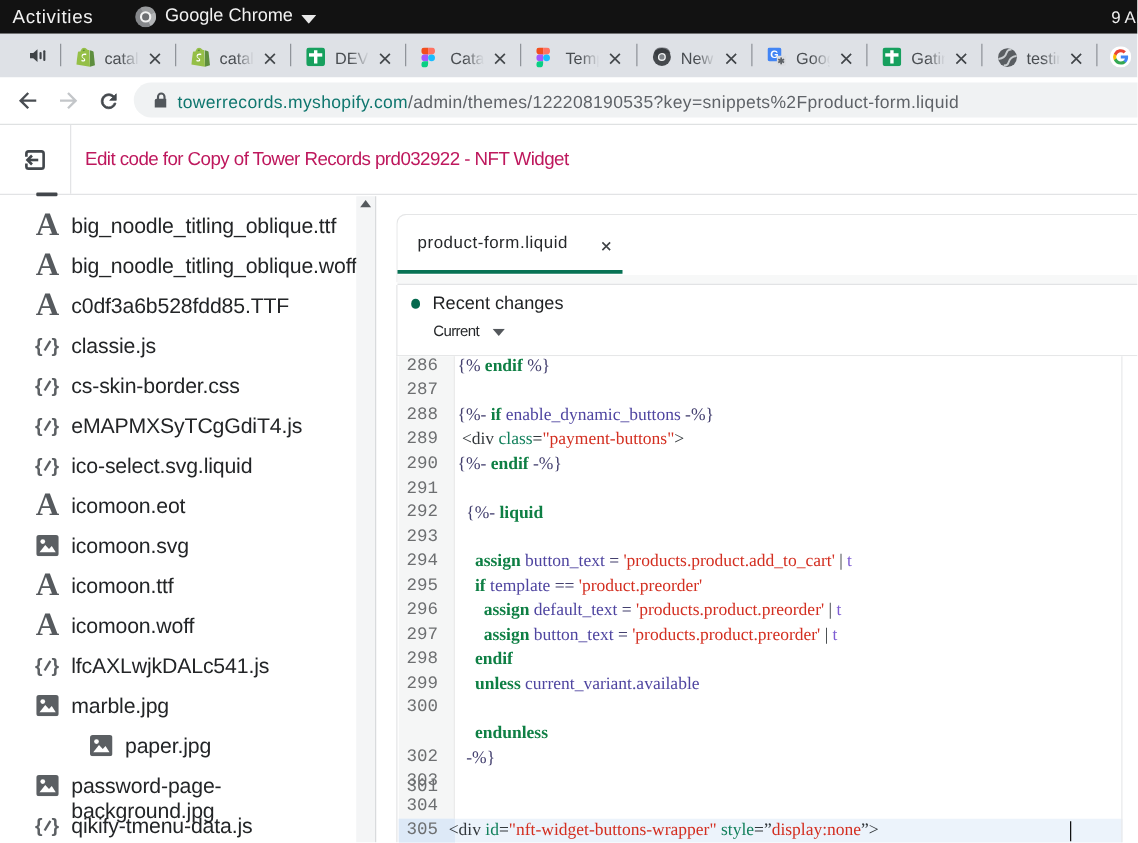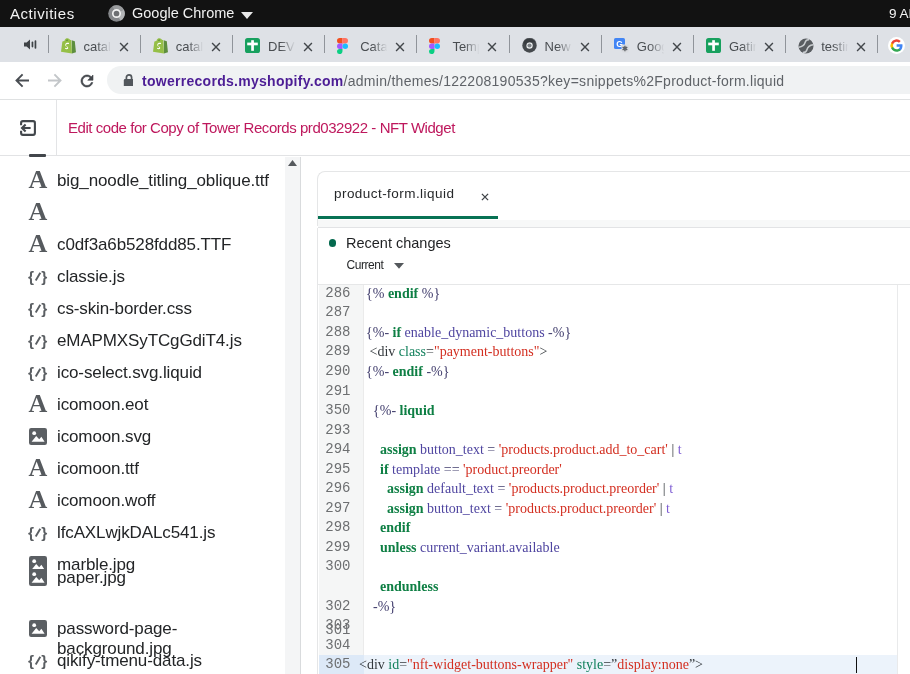--- a/index.html
+++ b/index.html
@@ -10,21 +10,21 @@
   .abs>svg{display:block;}
   #panel{left:0;top:0;width:910px;height:27px;background:#121212;color:#f2f2f2;}
   #strip{left:0;top:27px;width:910px;height:35px;background:#dee1e6;}
   .pipe{position:absolute;top:8px;width:1px;height:18px;background:#90949a;}
   .tlabel{position:absolute;top:11.5px;font-size:13px;color:#494d51;white-space:nowrap;width:31px;overflow:hidden;
     -webkit-mask-image:linear-gradient(to right,#000 40%,rgba(0,0,0,0) 88%);
     mask-image:linear-gradient(to right,#000 40%,rgba(0,0,0,0) 88%);}
   #toolbar{left:0;top:62px;width:910px;height:38px;background:#fff;border-bottom:1px solid #dfe1e2;box-sizing:border-box;}
   #omnibox{position:absolute;left:107px;top:4px;width:820px;height:28px;border-radius:14px;background:#f0f2f3;}
   #url{position:absolute;left:142px;top:11px;font-size:14px;color:#5f6368;white-space:nowrap;letter-spacing:0.28px;}
-  #url b{color:#4c1d95;font-weight:bold;}
+  #url b{color:#0f766e;font-weight:normal;}
   #phead{left:0;top:100px;width:910px;height:56px;background:#fff;border-bottom:1px solid #e2e3e5;box-sizing:border-box;}
   #ptitle{position:absolute;left:68px;top:19px;font-size:15px;letter-spacing:-0.45px;color:#be185d;}
   #pvline{position:absolute;left:56px;top:0;width:1px;height:55px;background:#e3e4e6;}
   .hdot{position:absolute;top:126.3px;width:3.4px;height:3.4px;border-radius:50%;background:#5b5f63;}
   #sidebar{left:0;top:157px;width:302px;height:517px;background:#fff;}
   .row{position:absolute;left:0;width:285px;height:32px;}
   .rtxt{position:absolute;left:57px;top:7px;font-size:17px;color:#232527;letter-spacing:-0.12px;}
   .icoA{position:absolute;left:38px;top:16px;transform:translate(-50%,-50%);
         font-family:"Liberation Serif",serif;font-weight:bold;font-size:26px;color:#565a5e;}
   .icoI{position:absolute;left:37.5px;top:16px;transform:translate(-50%,-50%);height:16px;}
@@ -264,20 +264,21 @@
   <span class="hdot" style="left:488px;"></span>
 </div>
 <div class="abs" id="sidebar">
 <div class="abs" style="left:29px;top:-2.9px;width:17px;height:2.8px;background:#42464b;border-radius:1px;"></div>
 <div class="row" style="top:7px;">
       <span class="icoA">A</span>
       <span class="rtxt">big_noodle_titling_oblique.ttf</span>
     </div>
 <div class="row" style="top:39px;">
       <span class="icoA">A</span>
+      <span class="rtxt">big_noodle_titling_oblique.woff</span>
     </div>
 <div class="row" style="top:71px;">
       <span class="icoA">A</span>
       <span class="rtxt">c0df3a6b528fdd85.TTF</span>
     </div>
 <div class="row" style="top:103px;">
       <span class="icoI" style="top:16px;"><svg width="20" height="17" viewBox="0 0 20 17" style="">
           <text x="0" y="13.8" font-size="15.5" font-family="Liberation Sans" font-weight="bold" fill="#5b5f63">{</text>
           <text x="13.2" y="13.8" font-size="15.5" font-family="Liberation Sans" font-weight="bold" fill="#5b5f63">}</text>
           <path d="M7.7 12.4 12.3 4.7" stroke="#5b5f63" stroke-width="1.9"></path>
@@ -337,21 +338,21 @@
       <span class="rtxt">lfcAXLwjkDALc541.js</span>
     </div>
 <div class="row" style="top:391px;">
       <span class="icoI"><svg width="18" height="17" viewBox="0 0 18 17" style="">
           <rect x="0" y="0" width="18" height="17" rx="2.2" fill="#5b5f63"></rect>
           <circle cx="5.2" cy="5.2" r="1.9" fill="#fff"></circle>
           <path d="M2.6 13.8 7.2 8l3 3.2 2.2-2.4 3.2 5z" fill="#fff"></path>
         </svg></span>
       <span class="rtxt">marble.jpg</span>
     </div>
-<div class="row" style="top:404px;">
+<div class="row" style="top:423px;margin-left:43px;">
       <span class="icoI"><svg width="18" height="17" viewBox="0 0 18 17" style="">
           <rect x="0" y="0" width="18" height="17" rx="2.2" fill="#5b5f63"></rect>
           <circle cx="5.2" cy="5.2" r="1.9" fill="#fff"></circle>
           <path d="M2.6 13.8 7.2 8l3 3.2 2.2-2.4 3.2 5z" fill="#fff"></path>
         </svg></span>
       <span class="rtxt">paper.jpg</span>
     </div>
 <div class="row" style="top:455px;">
       <span class="icoI"><svg width="18" height="17" viewBox="0 0 18 17" style="">
           <rect x="0" y="0" width="18" height="17" rx="2.2" fill="#5b5f63"></rect>
@@ -404,21 +405,21 @@
 <div class="gnum" style="top:-1.3px;">286</div>
 <div class="cl" style="top:-1.3px;">  <i class="d">{%</i> <i class="k">endif</i> <i class="d">%}</i></div>
 <div class="gnum" style="top:18.2px;">287</div>
 <div class="gnum" style="top:37.8px;">288</div>
 <div class="cl" style="top:37.8px;">  <i class="d">{%-</i> <i class="k">if</i> <i class="v">enable_dynamic_buttons</i> <i class="d">-%}</i></div>
 <div class="gnum" style="top:57.4px;">289</div>
 <div class="cl" style="top:57.4px;">   &lt;div <i class="a">class</i>=<i class="s">"payment-buttons"</i>&gt;</div>
 <div class="gnum" style="top:76.9px;">290</div>
 <div class="cl" style="top:76.9px;">  <i class="d">{%-</i> <i class="k">endif</i> <i class="d">-%}</i></div>
 <div class="gnum" style="top:96.5px;">291</div>
-<div class="gnum" style="top:116.0px;">350</div>
+<div class="gnum" style="top:116.0px;">292</div>
 <div class="cl" style="top:116.0px;">    <i class="d">{%-</i> <i class="k">liquid</i></div>
 <div class="gnum" style="top:135.5px;">293</div>
 <div class="gnum" style="top:155.1px;">294</div>
 <div class="cl" style="top:155.1px;">      <i class="k">assign</i> <i class="v">button_text</i> <i class="d">=</i> <i class="s">'products.product.add_to_cart'</i> | <i class="f">t</i></div>
 <div class="gnum" style="top:174.7px;">295</div>
 <div class="cl" style="top:174.7px;">      <i class="k">if</i> <i class="v">template</i> <i class="d">==</i> <i class="s">'product.preorder'</i></div>
 <div class="gnum" style="top:194.2px;">296</div>
 <div class="cl" style="top:194.2px;">        <i class="k">assign</i> <i class="v">default_text</i> <i class="d">=</i> <i class="s">'products.product.preorder'</i> | <i class="f">t</i></div>
 <div class="gnum" style="top:213.8px;">297</div>
 <div class="cl" style="top:213.8px;">        <i class="k">assign</i> <i class="v">button_text</i> <i class="d">=</i> <i class="s">'products.product.preorder'</i> | <i class="f">t</i></div>

